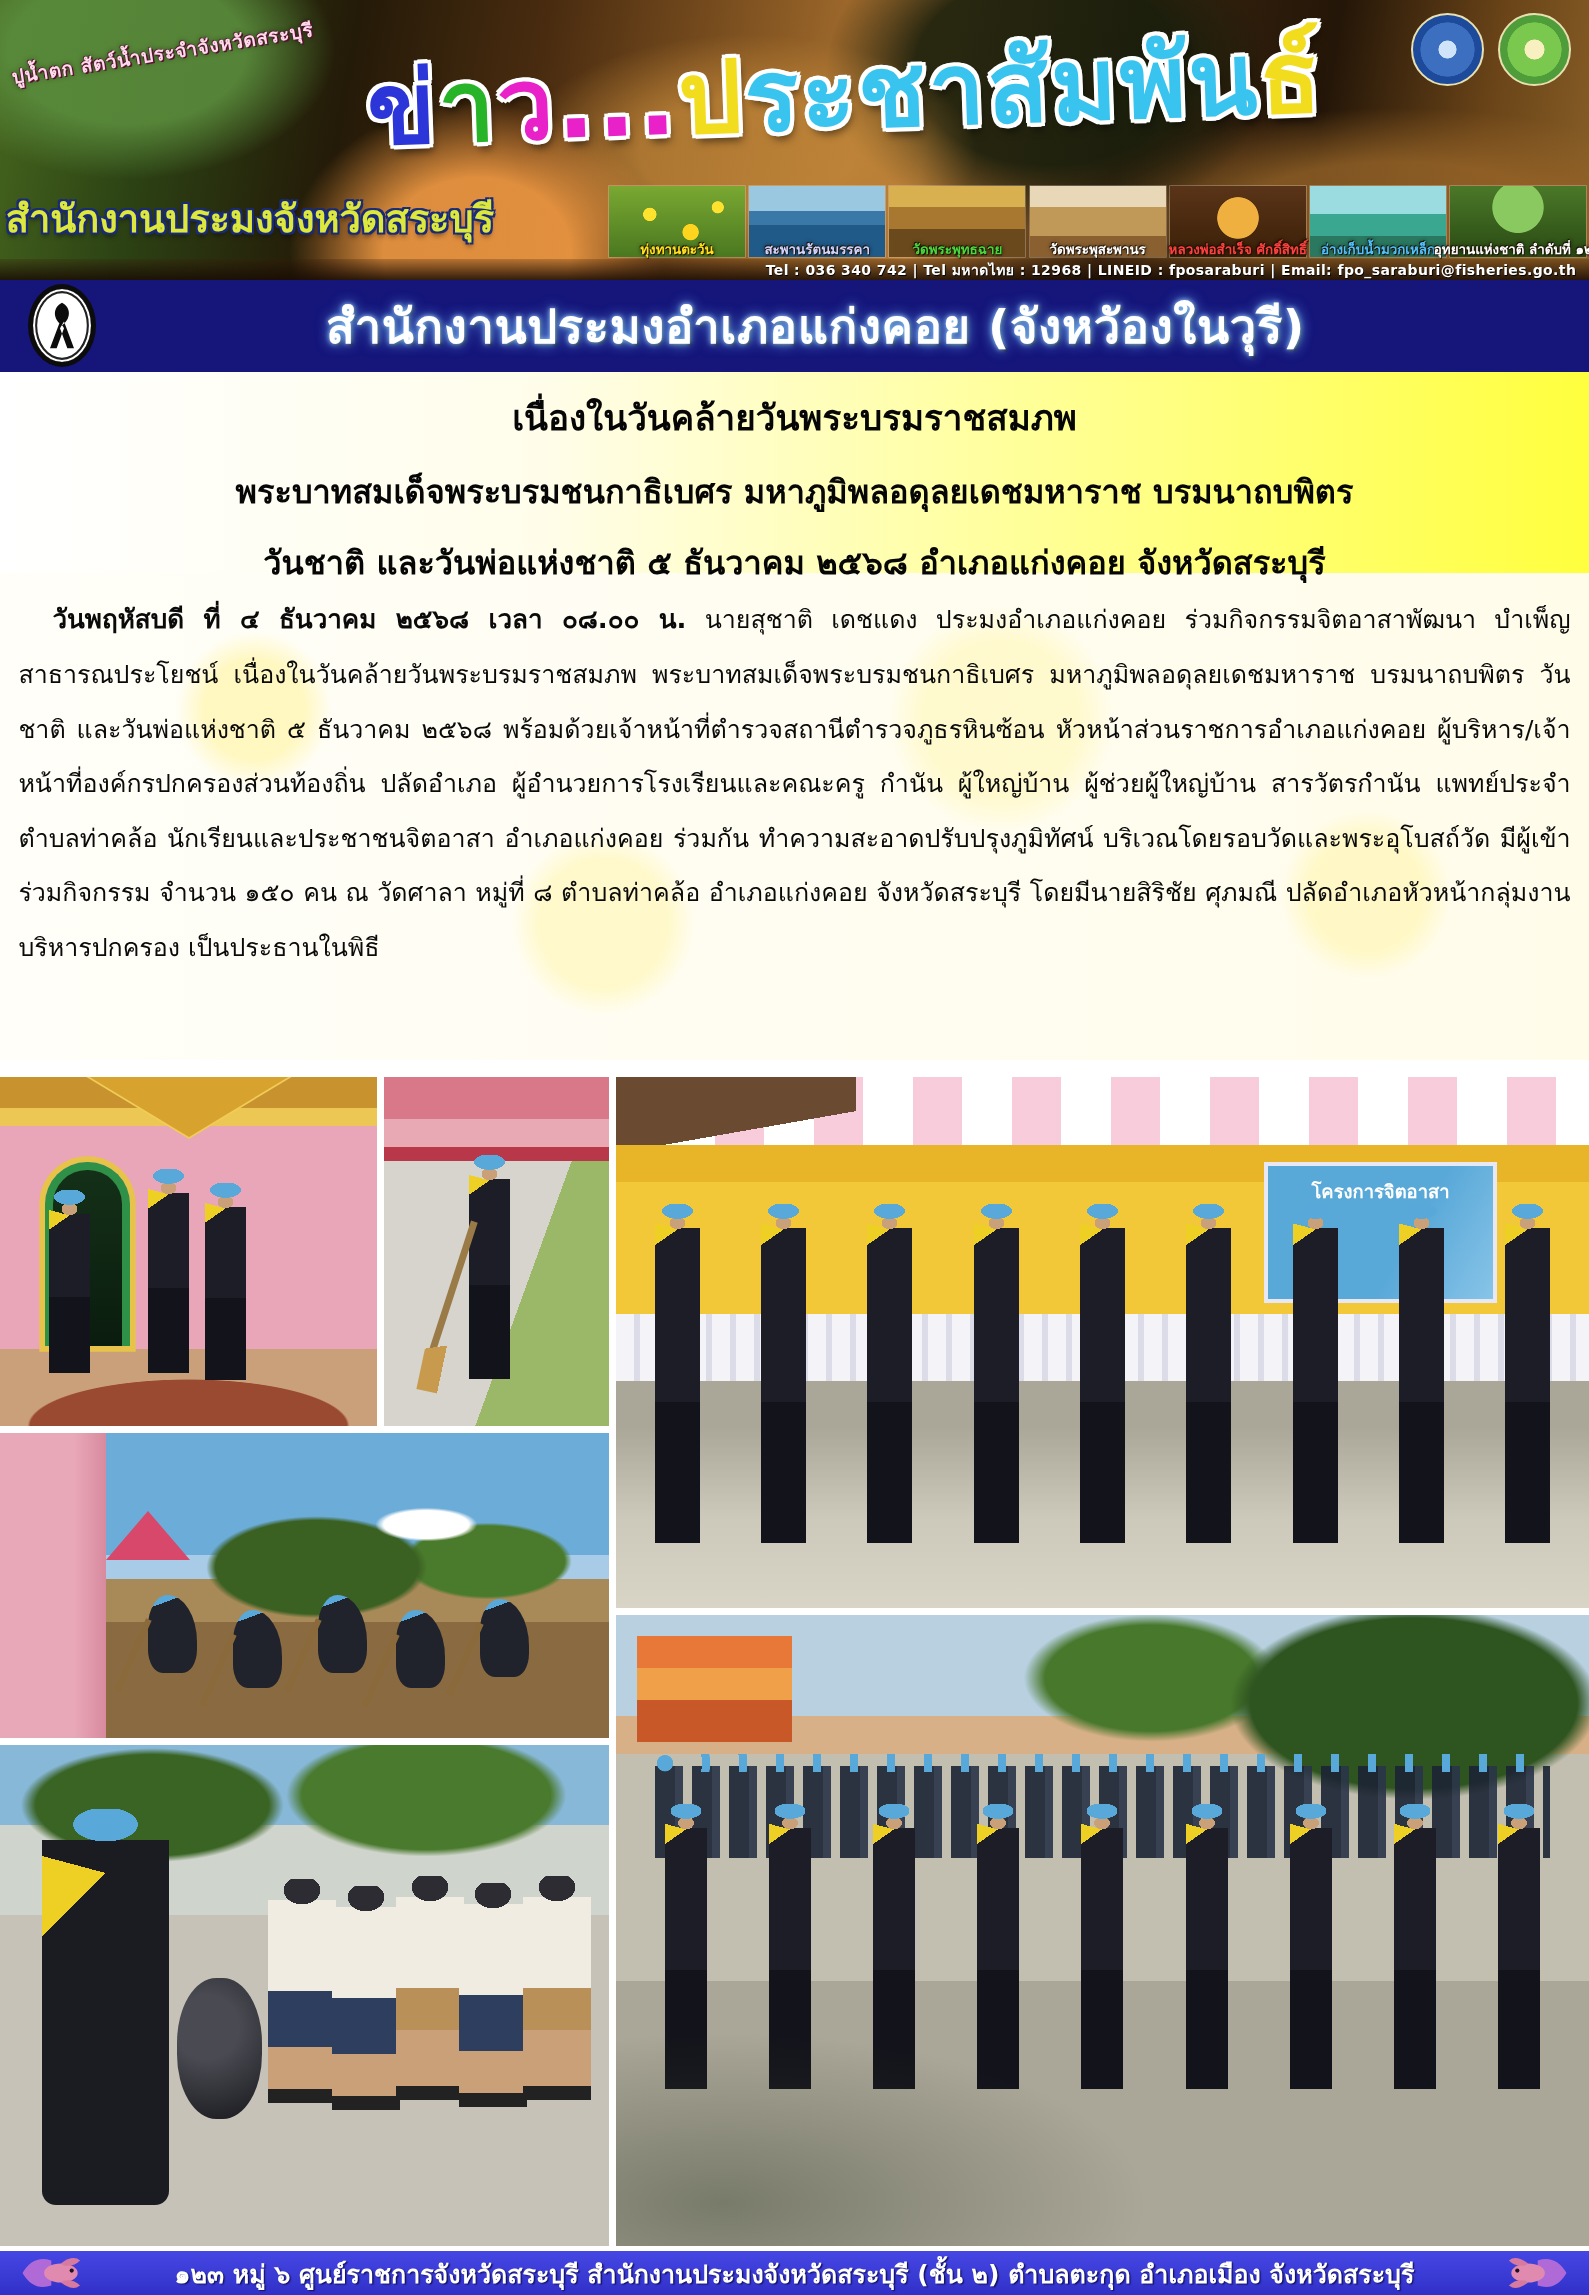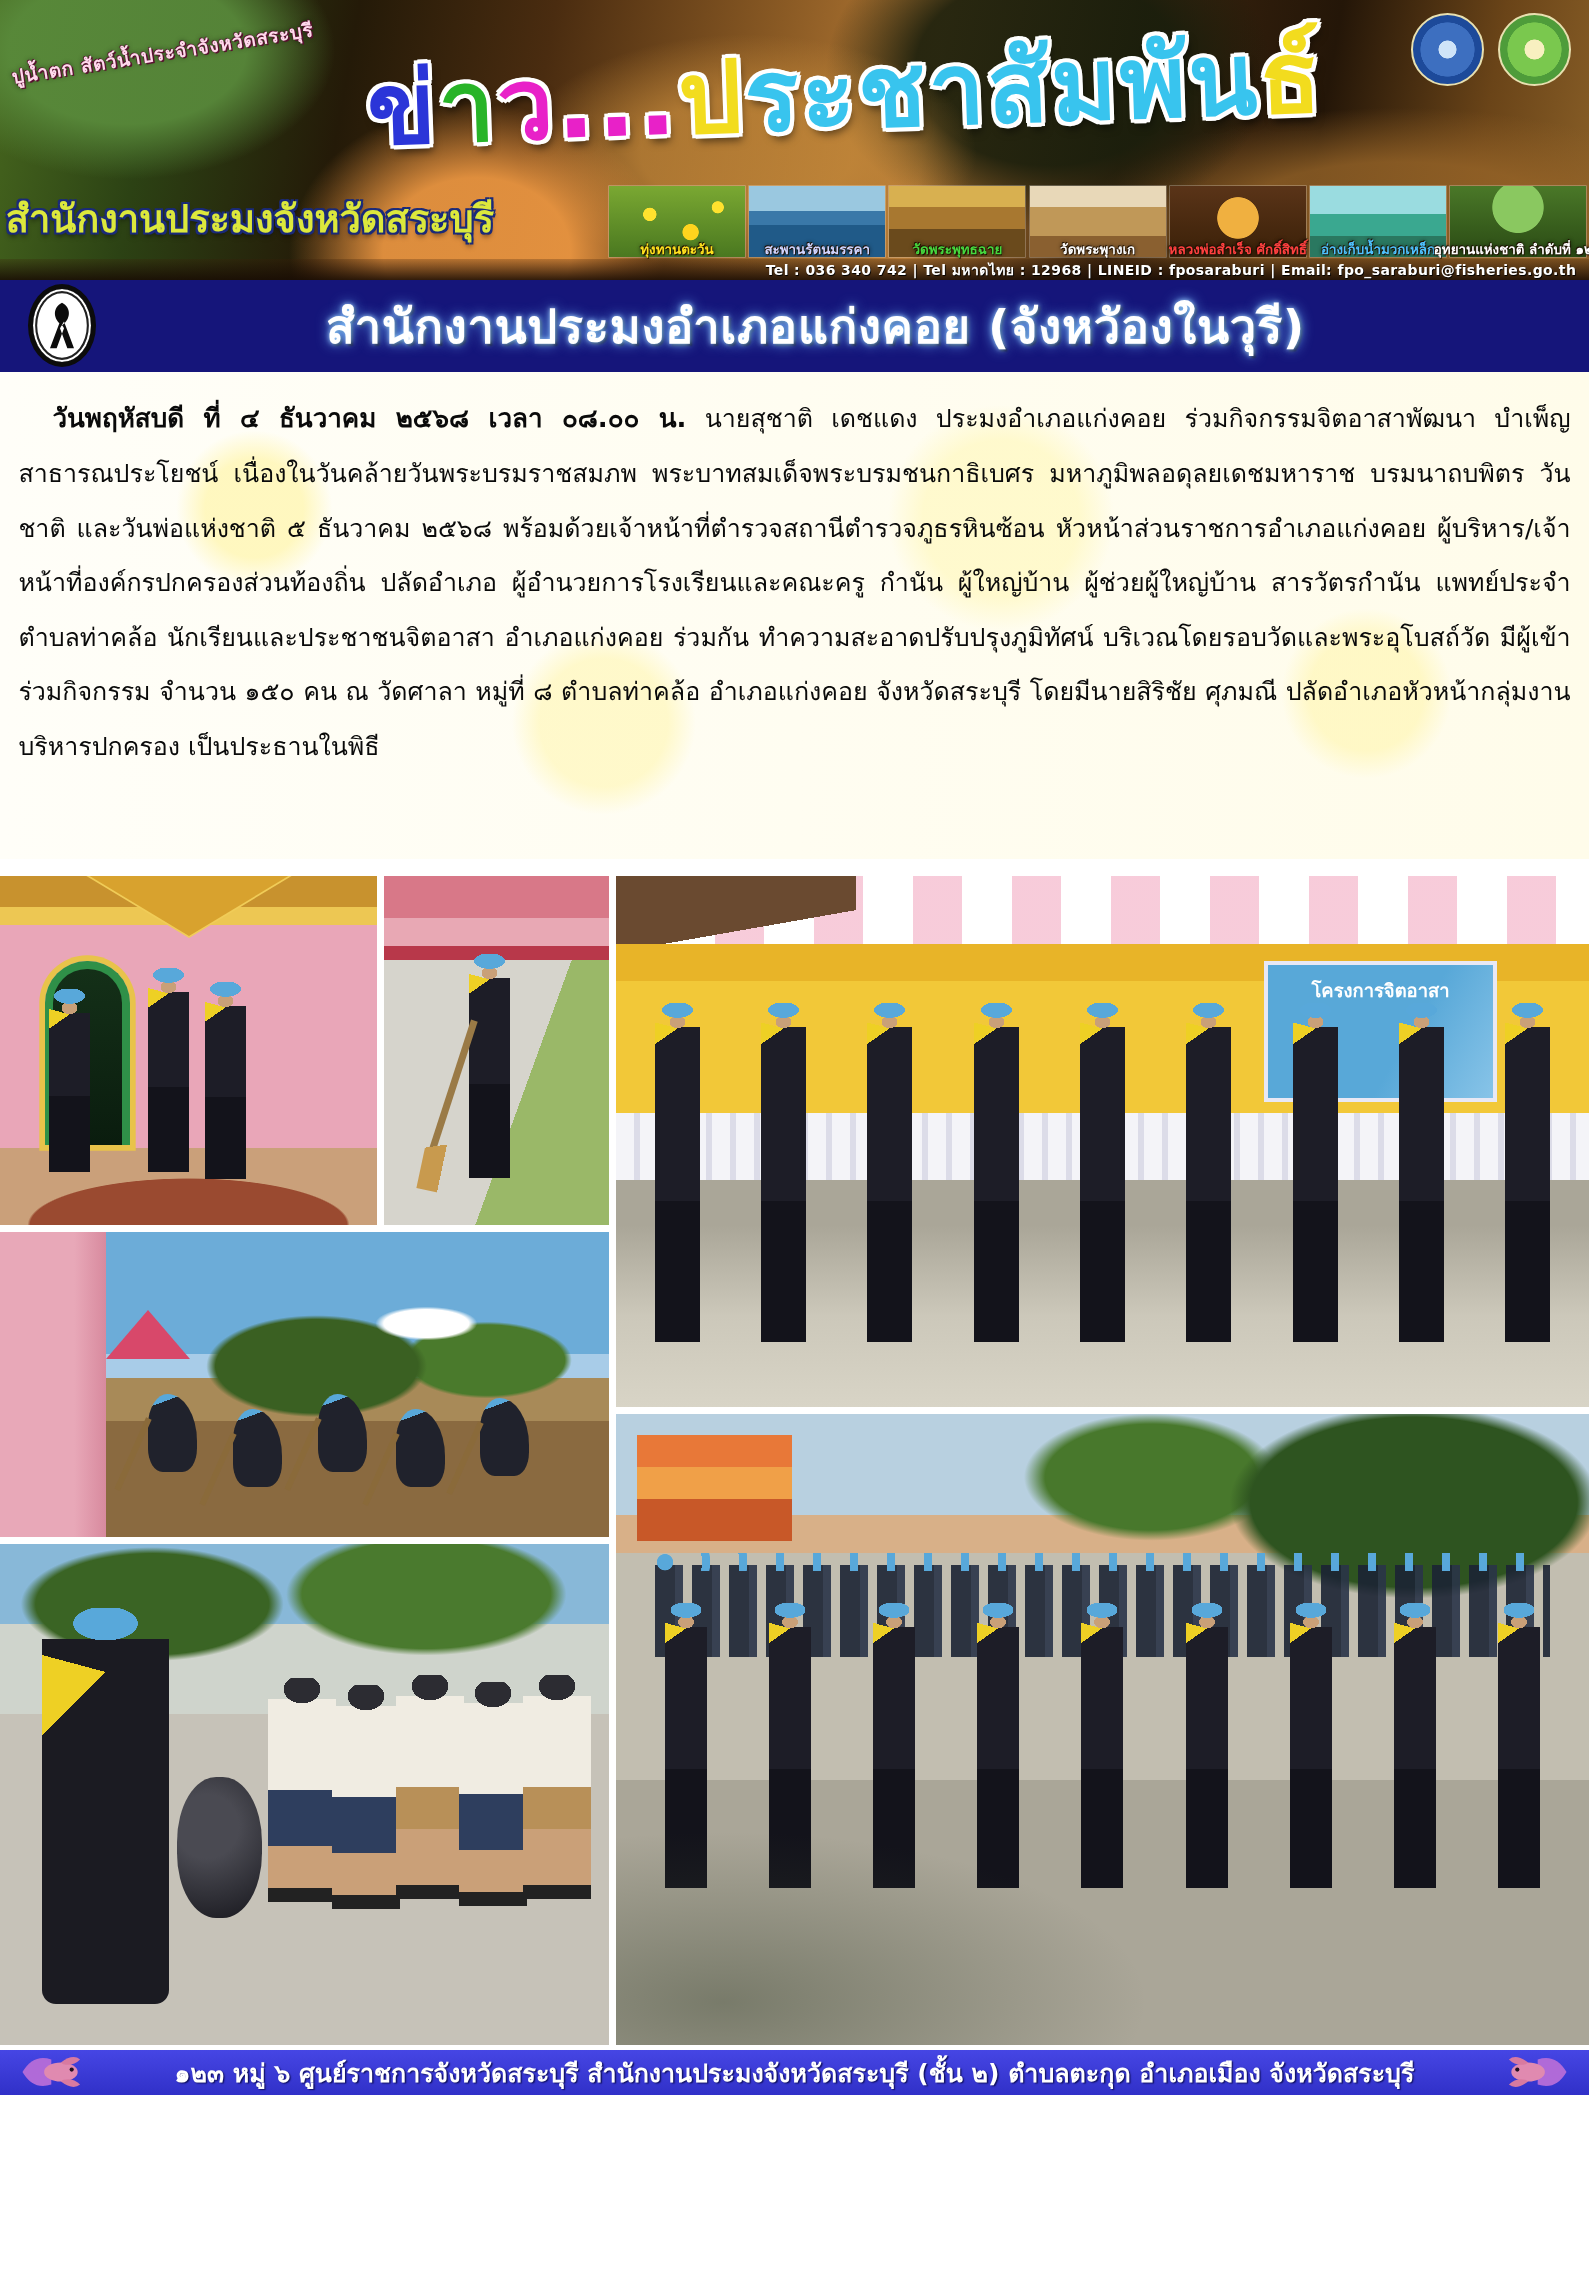--- a/index.html
+++ b/index.html
@@ -198,21 +198,21 @@
         <div class="thumb t0">
           <b style="color: rgb(255, 226, 30);">ทุ่งทานตะวัน</b>
         </div>
         <div class="thumb t1">
           <b style="color: rgb(207, 212, 255);">สะพานรัตนมรรคา</b>
         </div>
         <div class="thumb t2">
           <b style="color: rgb(70, 216, 62);">วัดพระพุทธฉาย</b>
         </div>
         <div class="thumb t3">
-          <b style="color: rgb(255, 255, 255);">วัดพระพุางเก</b>
+          <b style="color: rgb(255, 255, 255);">วัดพระพุสะพานร</b>
         </div>
         <div class="thumb t4">
           <b style="color: rgb(255, 64, 64);">หลวงพ่อสำเร็จ ศักดิ์สิทธิ์</b>
         </div>
         <div class="thumb t5">
           <b style="color: rgb(78, 194, 255);">อ่างเก็บน้ำมวกเหล็ก</b>
         </div>
         <div class="thumb t6">
           <b style="color: rgb(255, 255, 255);">อุทยานแห่งชาติ ลำดับที่ ๑๒๙</b>
         </div>
@@ -224,20 +224,25 @@
 
   <div class="title-bar">
     <div class="ribbon-badge">
       <svg viewBox="0 0 60 80">
         <path d="M30 6 C16 13 16 30 30 40 C44 30 44 13 30 6 Z M27 34 L12 74 L22 74 L33 44 Z M33 34 L48 74 L38 74 L27 44 Z" fill="#0c0c0c"></path>
       </svg>
     </div>
     <div class="title-bar-text">สำนักงานประมงอำเภอแก่งคอย  (จังหวัองในวุรี)</div>
   </div>
 
+  <div class="headline">
+    <div class="h1">เนื่องในวันคล้ายวันพระบรมราชสมภพ</div>
+    <div class="h2">พระบาทสมเด็จพระบรมชนกาธิเบศร มหาภูมิพลอดุลยเดชมหาราช บรมนาถบพิตร</div>
+    <div class="h3">วันชาติ และวันพ่อแห่งชาติ ๕ ธันวาคม ๒๕๖๘ อำเภอแก่งคอย จังหวัดสระบุรี</div>
+  </div>
 
   <div class="article">
     <span class="lead">วันพฤหัสบดี ที่ ๔ ธันวาคม ๒๕๖๘ เวลา ๐๘.๐๐ น.</span><span> นายสุชาติ เดชแดง ประมงอำเภอแก่งคอย ร่วมกิจกรรมจิตอาสาพัฒนา บำเพ็ญสาธารณประโยชน์ เนื่องในวันคล้ายวันพระบรมราชสมภพ พระบาทสมเด็จพระบรมชนกาธิเบศร มหาภูมิพลอดุลยเดชมหาราช บรมนาถบพิตร วันชาติ และวันพ่อแห่งชาติ ๕ ธันวาคม ๒๕๖๘ พร้อมด้วยเจ้าหน้าที่ตำรวจสถานีตำรวจภูธรหินซ้อน หัวหน้าส่วนราชการอำเภอแก่งคอย ผู้บริหาร/เจ้าหน้าที่องค์กรปกครองส่วนท้องถิ่น ปลัดอำเภอ ผู้อำนวยการโรงเรียนและคณะครู กำนัน ผู้ใหญ่บ้าน ผู้ช่วยผู้ใหญ่บ้าน สารวัตรกำนัน แพทย์ประจำตำบลท่าคล้อ นักเรียนและประชาชนจิตอาสา อำเภอแก่งคอย ร่วมกัน ทำความสะอาดปรับปรุงภูมิทัศน์ บริเวณโดยรอบวัดและพระอุโบสถ์วัด มีผู้เข้าร่วมกิจกรรม จำนวน ๑๕๐ คน ณ วัดศาลา หมู่ที่ ๘ ตำบลท่าคล้อ อำเภอแก่งคอย จังหวัดสระบุรี โดยมีนายสิริชัย ศุภมณี ปลัดอำเภอหัวหน้ากลุ่มงานบริหารปกครอง เป็นประธานในพิธี</span>
   </div>
 
   <div class="collage">
 
     <div class="photo photo-a">
       <div class="gable"></div>
       <div class="door"></div>

